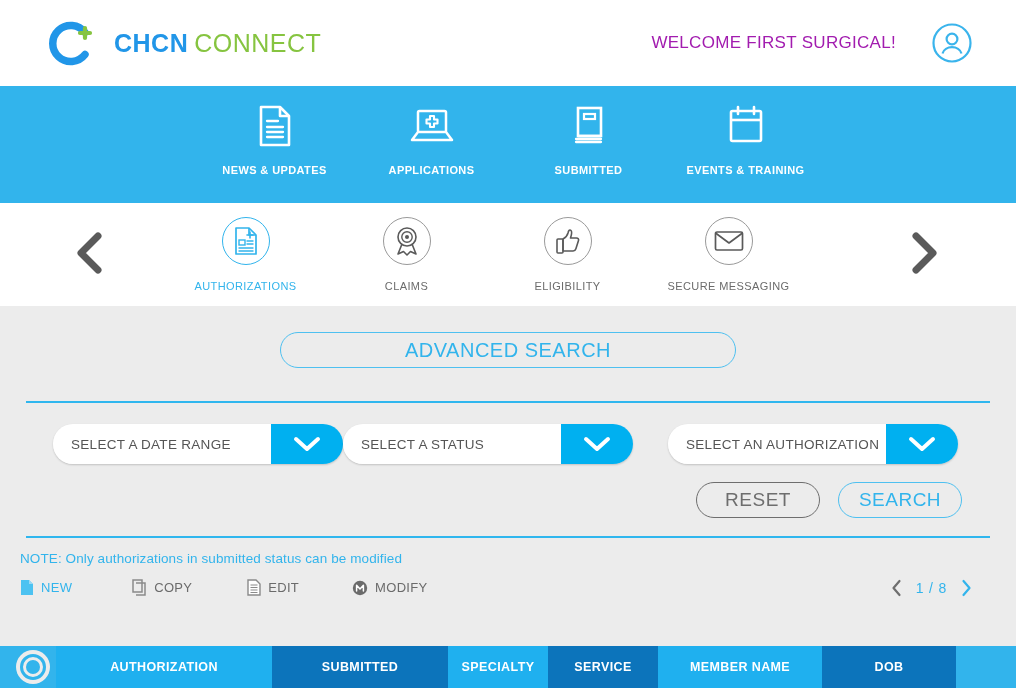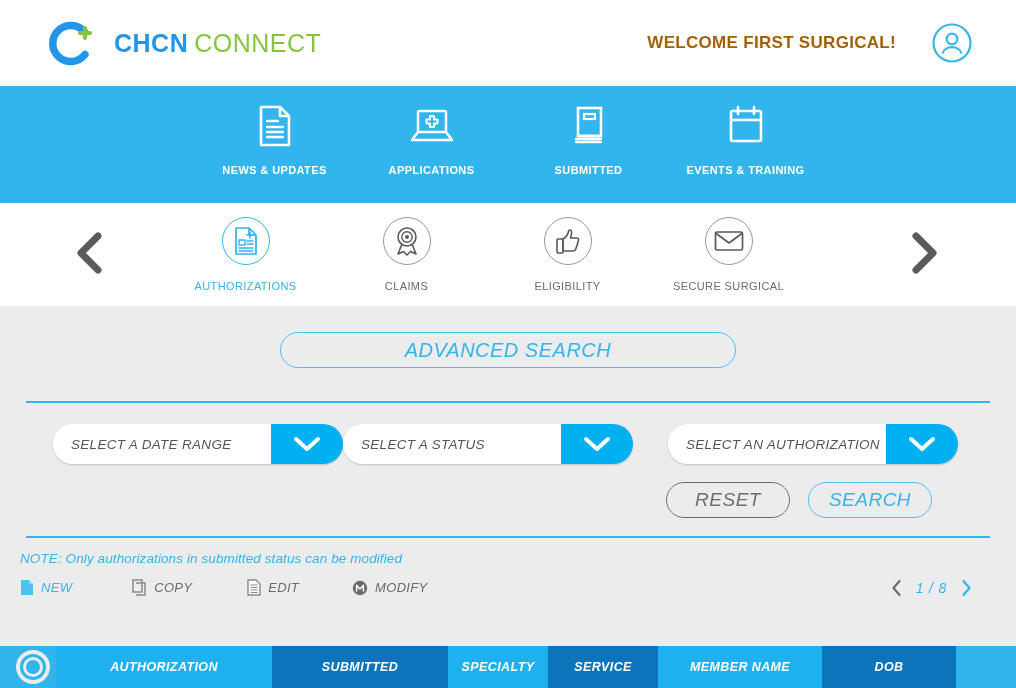--- a/index.html
+++ b/index.html
@@ -34,23 +34,23 @@
   .brand-chcn { color: #2196e8; font-weight: bold; }
   .brand-connect { color: #86c440; font-weight: normal; margin-left: 6px; }
 
   .header-right {
     margin-left: auto;
     display: flex;
     align-items: center;
     margin-right: 44px;
   }
   .welcome-text {
-    color: #a16207;
+    color: #a21caf;
     font-size: 17px;
-    font-weight: bold;
+    font-weight: normal;
     letter-spacing: 0.3px;
     white-space: nowrap;
   }
   .avatar { width: 40px; height: 40px; margin-left: 36px; }
 
   
   .primary-nav {
     height: 117px;
     background: #32b4ec;
     display: flex;
@@ -121,21 +121,20 @@
     letter-spacing: 0.4px;
     white-space: nowrap;
   }
   .snav-item.active .snav-label { color: #32b4ec; }
 
   
   .content {
     background: #ececec;
     height: 382px;
     position: relative;
-    font-style: italic;
   }
   .adv-search-wrap {
     display: flex;
     justify-content: center;
     padding-top: 26px;
   }
   .adv-search-btn {
     width: 456px;
     height: 36px;
     border: 1px solid #4ec0f0;
@@ -191,21 +190,21 @@
   .sb-status { width: 290px; }
   .sb-status .select-text { width: 218px; }
   .sb-date { width: 290px; margin-left: 33px; }
   .sb-date .select-text { width: 218px; }
   .sb-auth { width: 290px; margin-left: 35px; }
   .sb-auth .select-text { width: 218px; }
 
   .btn-row {
     display: flex;
     justify-content: flex-end;
-    padding-right: 84px;
+    padding-right: 54px;
     margin-top: 18px;
   }
   .pill-btn {
     height: 36px;
     border-radius: 18px;
     display: flex;
     align-items: center;
     justify-content: center;
     font-size: 19px;
     letter-spacing: 0.5px;
@@ -430,21 +429,21 @@
       <span class="snav-label">ELIGIBILITY</span>
     </div>
 
     <div class="snav-item">
       <span class="snav-circle">
         <svg width="30" height="22" viewBox="0 0 30 22">
           <rect x="1.5" y="2" width="27" height="18" rx="1.5" fill="none" stroke="#5a5a5a" stroke-width="1.7"></rect>
           <path d="M1.5 3 L15 13 L28.5 3" fill="none" stroke="#5a5a5a" stroke-width="1.7" stroke-linejoin="round"></path>
         </svg>
       </span>
-      <span class="snav-label">SECURE SURGICAL</span>
+      <span class="snav-label">SECURE MESSAGING</span>
     </div>
 
   </div>
 
   <div class="arrow-btn arrow-right">
     <span>
       <svg width="32" height="44" viewBox="0 0 32 44">
         <path d="M8 5 L25 22 L8 39" fill="none" stroke="#5a5a5a" stroke-width="7" stroke-linecap="round" stroke-linejoin="round"></path>
       </svg>
     </span>

